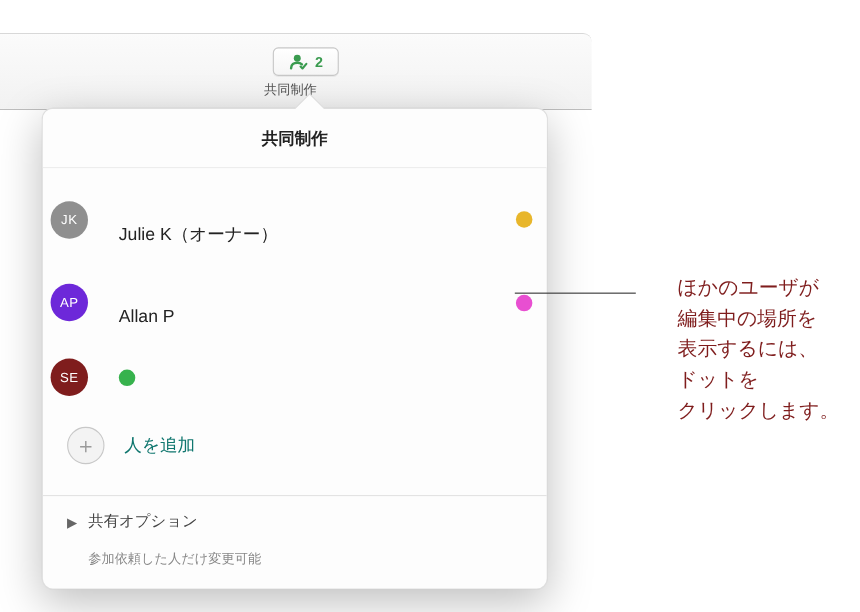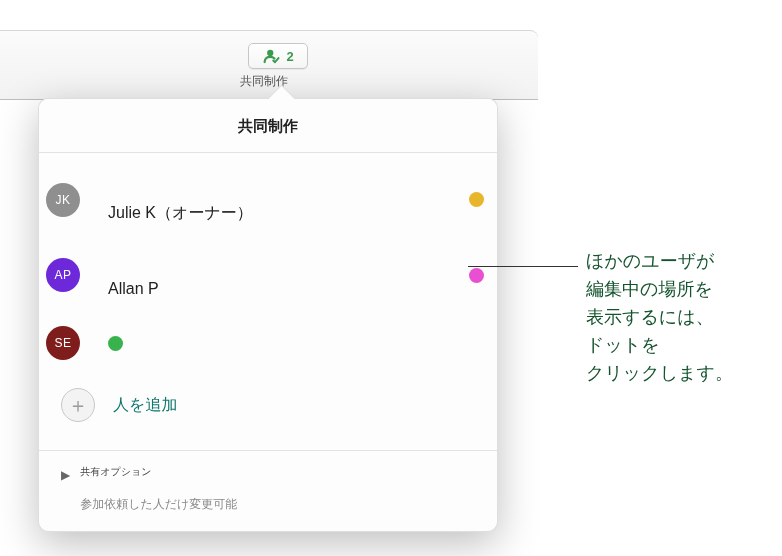--- a/index.html
+++ b/index.html
@@ -148,43 +148,43 @@
   align-items: flex-start;
   gap: 10px;
 }
 .disclosure {
   color: #666;
   font-size: 12px;
   margin-top: 3px;
   user-select: none;
 }
 .share-text .share-title {
-  font-size: 10px;
+  font-size: 14px;
   color: #444;
 }
 .share-text .share-sub {
   font-size: 12px;
   color: #888;
   margin-top: 17px;
 }
 .callout-line {
   position: absolute;
   top: 266px;
   left: 468px;
   width: 110px;
   height: 1px;
   background: #333;
 }
 .callout-text {
   position: absolute;
   top: 248px;
-  left: 586px;
+  left: 616px;
   font-size: 18px;
   line-height: 1.55;
-  color: #14532d;
+  color: #7f1d1d;
   white-space: pre-line;
 }
 </style>
 </head>
 <body>
 
 <div class="toolbar-area">
   <div class="collab-button">
     <span class="person-icon">
       <svg width="18" height="18" viewBox="0 0 24 24">

